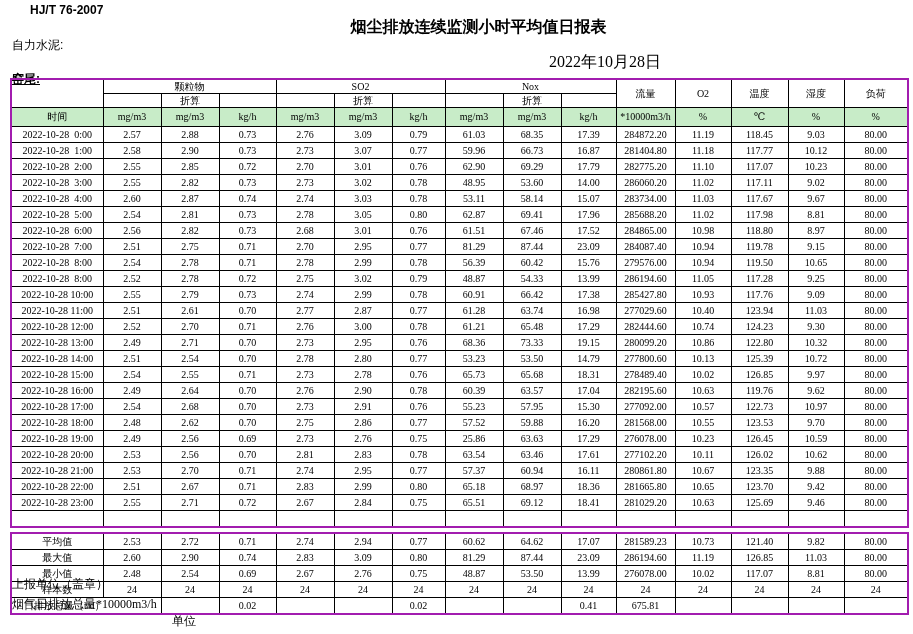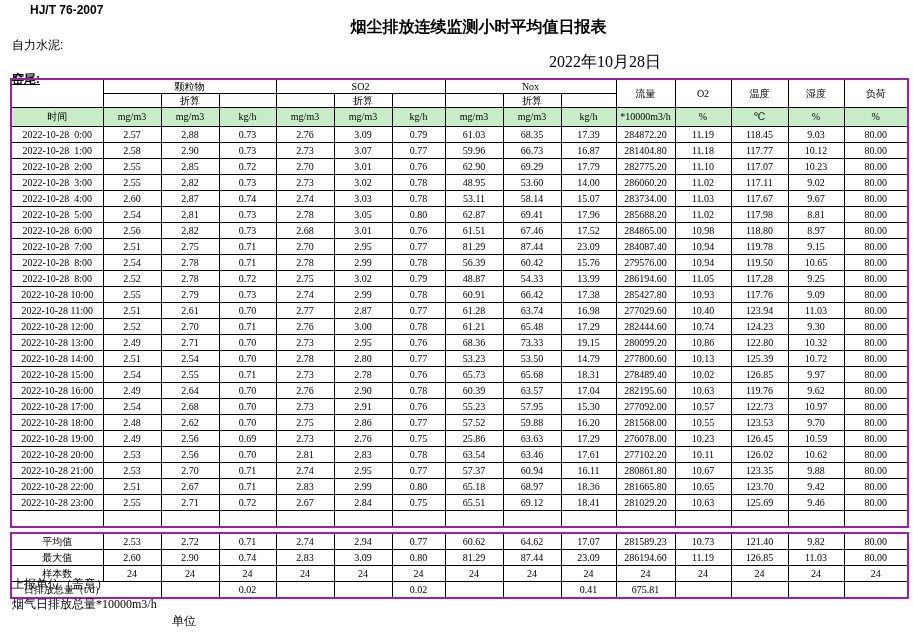--- a/index.html
+++ b/index.html
@@ -574,20 +574,37 @@
           <td>81.29</td>
           <td>87.44</td>
           <td>23.09</td>
           <td>286194.60</td>
           <td>11.19</td>
           <td>126.85</td>
           <td>11.03</td>
           <td>80.00</td>
         </tr>
         <tr>
+          <td>最小值</td>
+          <td>2.48</td>
+          <td>2.54</td>
+          <td>0.69</td>
+          <td>2.67</td>
+          <td>2.76</td>
+          <td>0.75</td>
+          <td>48.87</td>
+          <td>53.50</td>
+          <td>13.99</td>
+          <td>276078.00</td>
+          <td>10.02</td>
+          <td>117.07</td>
+          <td>8.81</td>
+          <td>80.00</td>
+        </tr>
+        <tr>
           <td>样本数</td>
           <td>24</td>
           <td>24</td>
           <td>24</td>
           <td>24</td>
           <td>24</td>
           <td>24</td>
           <td>24</td>
           <td>24</td>
           <td>24</td>

